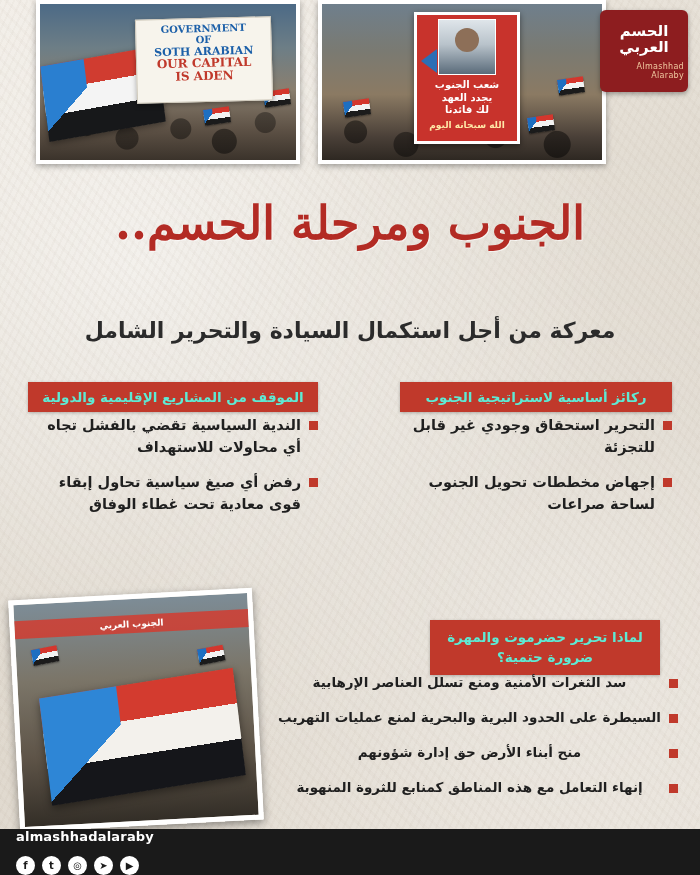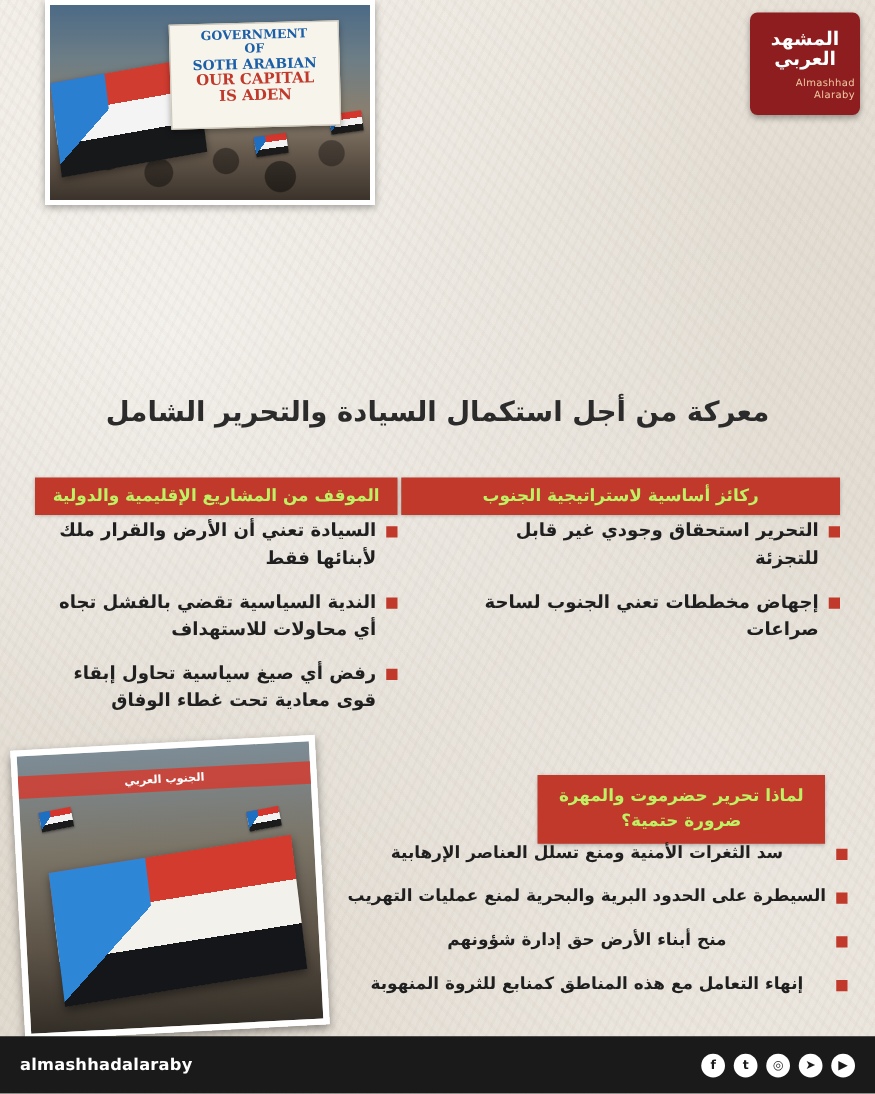--- a/index.html
+++ b/index.html
@@ -217,28 +217,28 @@
     color: #2b2b2b;
     font-size: 22px;
     font-weight: 700;
     padding: 0 16px;
   }
 
   
   .sec-head {
     position: absolute;
     background: #c0392b;
-    color: #bef264;
+    color: #5eead4;
     font-size: 13.5px;
     font-weight: 700;
     padding: 7px 14px;
     text-align: center;
     box-shadow: 0 1px 3px rgba(0,0,0,0.25);
   }
-  .sec-head.right { right: 28px; top: 382px; width: 351px; }
+  .sec-head.right { right: 28px; top: 382px; width: 272px; }
   .sec-head.left  { left: 28px;  top: 382px; width: 290px; }
   .sec-head.bottom {
     right: 40px; top: 620px; width: 230px;
     line-height: 1.45;
     padding: 8px 12px;
   }
 
   
   .list {
     position: absolute;
@@ -319,24 +319,25 @@
     letter-spacing: 0.4px;
   }
 
   
   .footer {
     position: absolute;
     left: 0; right: 0; bottom: 0;
     height: 46px;
     background: #1a1a1a;
     display: flex;
-    align-items: center;
+    align-items: flex-start;
     justify-content: space-between;
     padding: 0 16px;
     direction: ltr;
+    flex-direction: column;
   }
   .footer .handle {
     color: #ffffff;
     font-size: 13px;
     font-weight: 700;
     letter-spacing: 0.2px;
   }
   .socials { display: flex; gap: 7px; align-items: center; }
   .soc {
     width: 19px; height: 19px;
@@ -367,48 +368,59 @@
       <div class="mini-flag" style="left:224px; top:86px;"></div>
       <div class="banner1">
         <div class="b1a">GOVERNMENT</div>
         <div class="b1a">OF</div>
         <div class="b1b">SOTH ARABIAN</div>
         <div class="b1c">OUR CAPITAL</div>
         <div class="b1d">IS ADEN</div>
       </div>
     </div>
 
+    <div class="photo photo-2">
+      <div class="crowd c2"></div>
+      <div class="mini-flag" style="left:22px; top:96px;"></div>
+      <div class="mini-flag" style="left:236px; top:74px;"></div>
+      <div class="mini-flag" style="left:206px; top:112px;"></div>
+      <div class="poster2">
+        <div class="tri"></div>
+        <div class="pic"></div>
+        <div class="l">شعب الجنوب</div>
+        <div class="l">يجدد العهد</div>
+        <div class="l">لك قائدنا</div>
+        <div class="l l2">الله سبحانه اليوم</div>
+      </div>
+    </div>
   </div>
 
   <div class="logo">
-    <div class="ar">المشهد</div>
+    <div class="ar">الحسم</div>
     <div class="ar">العربي</div>
     <div class="en">Almashhad Alaraby</div>
   </div>
 
+  <div class="headline">الجنوب ومرحلة الحسم..</div>
   <div class="subheadline">معركة من أجل استكمال السيادة والتحرير الشامل</div>
 
   <div class="sec-head right">ركائز أساسية لاستراتيجية الجنوب</div>
   <div class="list right">
     <div class="item">
       <span class="bullet"></span>
       <span class="txt">التحرير استحقاق وجودي غير قابل للتجزئة</span>
     </div>
     <div class="item">
       <span class="bullet"></span>
-      <span class="txt">إجهاض مخططات تعني الجنوب لساحة صراعات</span>
+      <span class="txt">إجهاض مخططات تحويل الجنوب لساحة صراعات</span>
     </div>
   </div>
 
   <div class="sec-head left">الموقف من المشاريع الإقليمية والدولية</div>
   <div class="list left">
-    <div class="item">
-      <span class="bullet"></span>
-      <span class="txt">السيادة تعني أن الأرض والقرار ملك لأبنائها فقط</span>
-    </div>
     <div class="item">
       <span class="bullet"></span>
       <span class="txt">الندية السياسية تقضي بالفشل تجاه أي محاولات للاستهداف</span>
     </div>
     <div class="item">
       <span class="bullet"></span>
       <span class="txt">رفض أي صيغ سياسية تحاول إبقاء قوى معادية تحت غطاء الوفاق</span>
     </div>
   </div>
 

